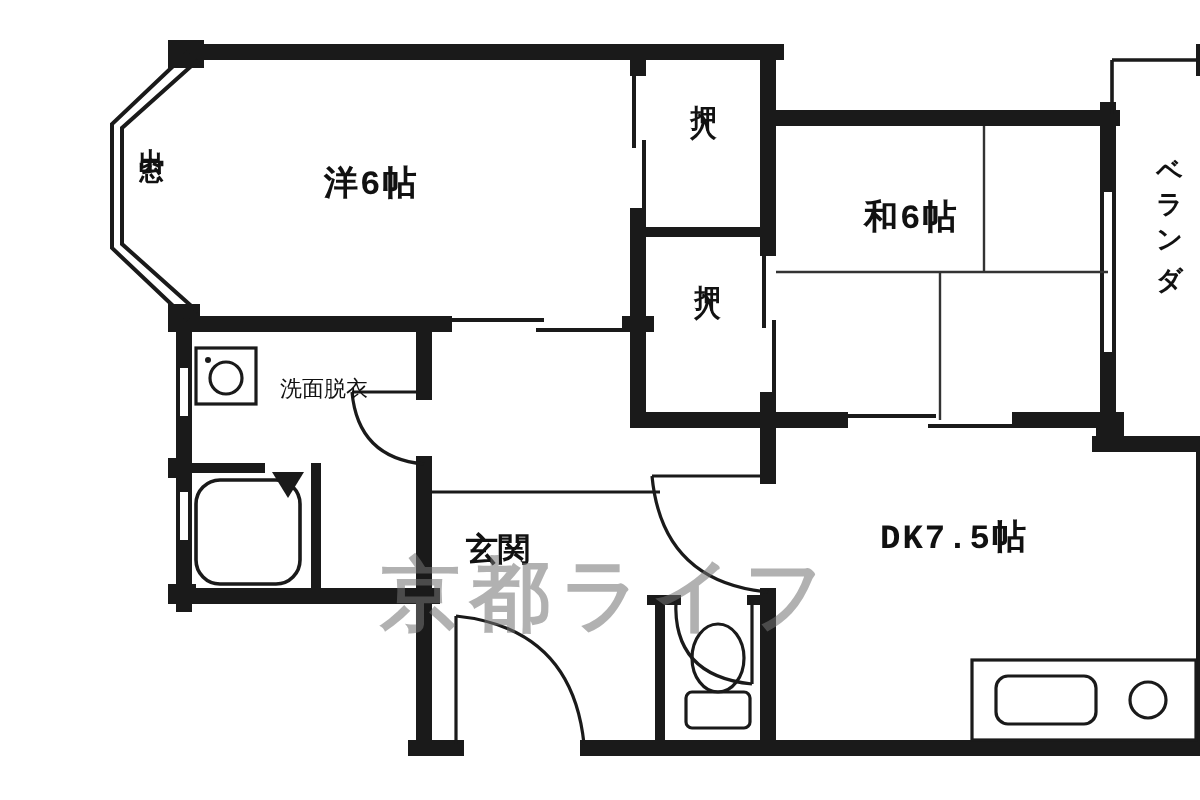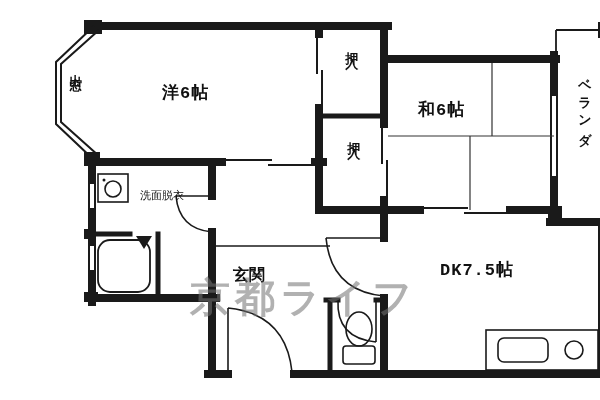--- a/index.html
+++ b/index.html
@@ -122,21 +122,21 @@
   </svg>
 
   <div class="label v" style="left:27px;top:64px;">出窓</div>
 
   <div class="label lg" style="left:122px;top:85px;">洋6帖</div>
 
   <div class="label v" style="left:303px;top:42px;">押入</div>
 
   <div class="label v" style="left:305px;top:132px;">押入</div>
 
-  <div class="label lg" style="left:378px;top:102px;">和6帖</div>
+  <div class="label lg" style="left:392px;top:102px;">和6帖</div>
 
   <div class="label v" style="left:536px;top:70px;">ベランダ</div>
 
   <div class="label sm" style="left:100px;top:190px;">洗面脱衣</div>
 
   <div class="label md" style="left:193px;top:268px;">玄関</div>
 
   <div class="label lg" style="left:400px;top:262px;text-align:right;">DK7.5帖</div>
 
   <div class="watermark">京都ライフ</div>

